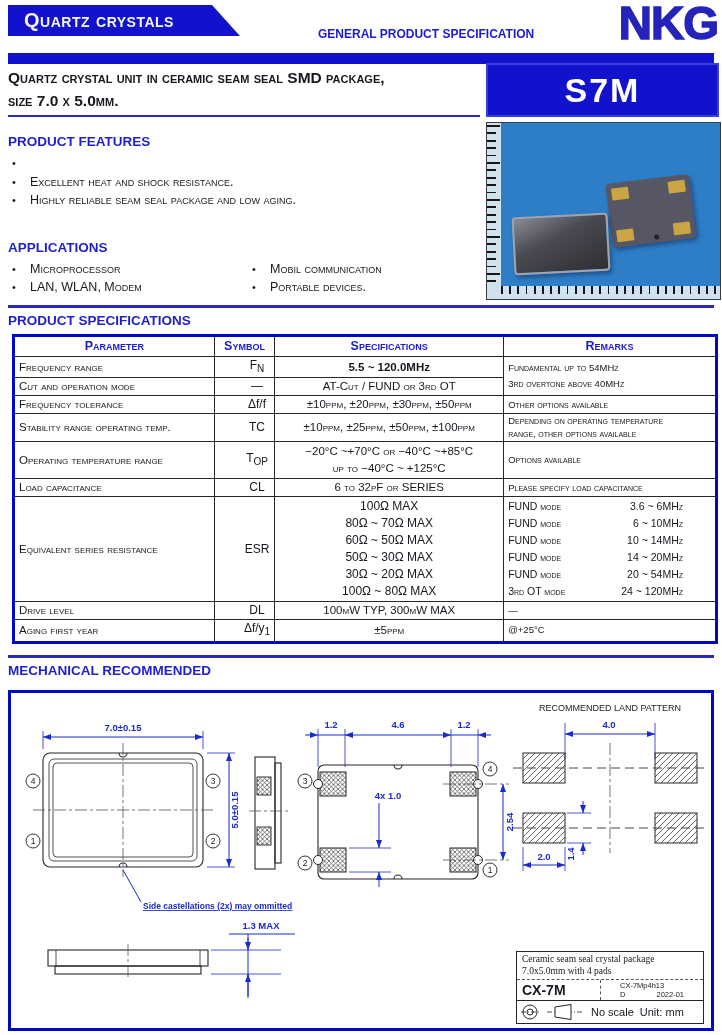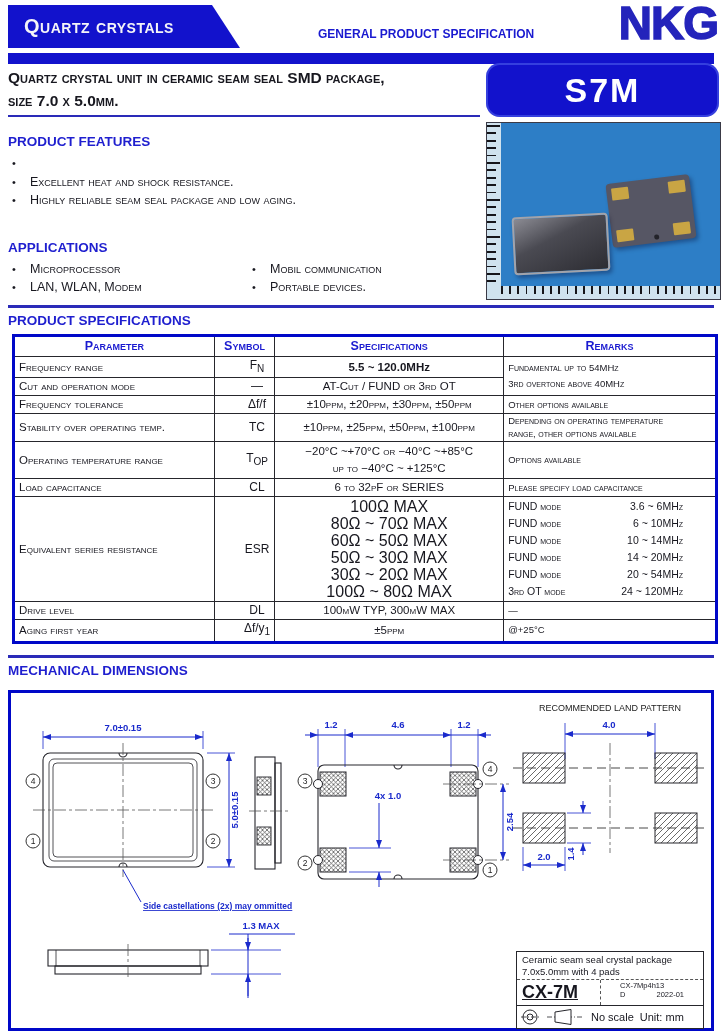--- a/index.html
+++ b/index.html
@@ -1,33 +1,33 @@
 <!DOCTYPE html>
 <html><head>
 <meta charset="utf-8">
 <style>
   html,body{margin:0;padding:0;background:#ffffff;}
   .page{position:relative;width:722px;height:1035px;background:#fff;overflow:hidden;
         font-family:"Liberation Sans",sans-serif;color:#17171f;}
   .sc{font-variant:small-caps;}
 
   
-  .banner{position:absolute;left:8px;top:5px;width:232px;height:43px;background:#1212cc;
+  .banner{position:absolute;left:8px;top:5px;width:232px;height:31px;background:#1212cc;
           clip-path:polygon(0 0,204px 0,232px 100%,0 100%);display:flex;align-items:center;}
   .banner span{color:#f4f4f8;font-weight:bold;font-size:20px;padding-left:16px;letter-spacing:.5px;}
   .doc-type{position:absolute;left:318px;top:27px;width:230px;color:#1a1ad0;font-weight:bold;font-size:12px;}
   .logo{position:absolute;right:4px;top:-4px;color:#2424bb;font-weight:bold;font-size:46px;
         letter-spacing:-1px;-webkit-text-stroke:1.5px #2424bb;}
   .blue-bar{position:absolute;left:8px;top:53px;width:706px;height:11px;background:#1212cc;}
 
   
   .title{position:absolute;left:8px;top:66px;width:472px;font-weight:bold;font-size:15.5px;line-height:23px;}
   .title-underline{position:absolute;left:8px;top:115px;width:472px;height:2px;background:#2a2ab8;}
   .model-box{position:absolute;left:486px;top:63px;width:233px;height:54px;background:#1212cc;
-             display:flex;align-items:center;justify-content:center;box-shadow:inset 0 0 0 2px rgba(120,150,255,.35);border-radius:14px;}
+             display:flex;align-items:center;justify-content:center;box-shadow:inset 0 0 0 2px rgba(120,150,255,.35);}
   .model-box span{color:#fff;font-weight:bold;font-size:34px;letter-spacing:2px;}
 
   
   .photo{position:absolute;left:486px;top:122px;width:233px;height:176px;background:#2d7ec6;border:1px solid #3a3a46;overflow:hidden;}
   .ruler-v{position:absolute;left:0;top:0;bottom:13px;width:14px;background:#cfe2ee;}
   .ruler-v::after{content:"";position:absolute;left:0;top:2px;bottom:2px;width:9px;
       background:repeating-linear-gradient(180deg,#15151a 0 1.7px,transparent 1.7px 7.4px);}
   .ruler-v::before{content:"";position:absolute;left:0;top:2px;bottom:2px;width:13px;
       background:repeating-linear-gradient(180deg,#15151a 0 1.7px,transparent 1.7px 37px);}
   .ruler-h{position:absolute;left:0;right:0;bottom:0;height:13px;background:#cfe2ee;}
@@ -59,21 +59,21 @@
   .spec-table td,.spec-table th{border:1px solid #26262c;padding:1px 4px;}
   .spec-table th{color:#1a1ad0;font-size:12.5px;font-weight:bold;text-align:center;padding:2px 2px;}
   .col-param{width:200px;} .col-sym{width:60px;} .col-spec{width:228px;} .col-rem{width:212px;}
   td.param{text-align:left;font-size:11.5px;}
   td.sym{text-align:center;font-size:12px;padding-left:29px;}
   td.spec{text-align:center;font-size:11.5px;}
   td.rem{text-align:left;font-size:9.5px;line-height:12.5px;}
   .bold{font-weight:bold;font-size:12px;}
   .esr-rem{display:flex;justify-content:space-between;line-height:17px;font-size:10.5px;}
   .esr-rem .rng{text-align:right;padding-right:28px;}
-  .esr-spec{line-height:17px;font-size:16px;}
+  .esr-spec{line-height:17px;font-size:12px;}
   td.spec2{line-height:17px;}
 
   
   .mech-box{position:absolute;left:8px;top:690px;width:700px;height:335px;border:3px solid #0008c8;}
   .dwg{position:absolute;}
   .dimt{fill:#1a2acc;font-weight:bold;font-size:9.5px;}
   .dimline{stroke:#1a2acc;stroke-width:1;fill:none;}
   .extline{stroke:#1a2acc;stroke-width:.8;fill:none;}
   .outline{stroke:#26262c;stroke-width:1.1;fill:none;}
   .thin{stroke:#26262c;stroke-width:.8;fill:none;}
@@ -82,23 +82,23 @@
   .circnum circle{fill:#fff;stroke:#333;stroke-width:1;}
   .circnum text{font-size:8.5px;fill:#222;text-anchor:middle;}
   .lbl{fill:#222;font-size:9px;}
   .note{fill:#1a2acc;font-weight:bold;font-size:8.5px;text-decoration:underline;}
 
   .padtbl{position:absolute;left:318px;top:262px;border-collapse:collapse;font-size:10px;line-height:12px;}
   .padtbl td,.padtbl th{border:1.5px solid #26262c;padding:0 6px;text-align:center;}
   .padtbl th{font-weight:bold;}
 
   .tblock{position:absolute;left:505px;top:258px;width:186px;border:1.5px solid #26262c;font-size:9.5px;}
-  .tblock .desc{padding:2px 5px;line-height:11.5px;border-bottom:1px dashed #555;}
+  .tblock .desc{padding:2px 5px;line-height:11.5px;border-bottom:1px dashed #555;font-family:Liberation Serif, serif;}
   .tblock .mid{display:flex;}
-  .tblock .part{flex:1;font-size:18px;font-weight:bold;padding:2px 5px;text-decoration:underline;}
+  .tblock .part{flex:1;font-size:14px;font-weight:bold;padding:2px 5px;}
   .tblock .docinfo{width:64px;border-left:1px dashed #555;font-size:7.5px;line-height:9px;padding:1px 19px;text-align:left;}
   .tblock .docinfo .rev{display:flex;justify-content:space-between;}
   .tblock .foot{display:flex;align-items:center;border-top:1px solid #26262c;padding:2px 4px;gap:6px;}
   .tblock .foot .t{font-size:11px;}
 </style>
 </head>
 <body>
 
 <div class="page">
 
@@ -216,21 +216,21 @@
       <td class="sym">—</td>
       <td class="spec sc">AT-Cut / FUND or 3rd OT</td>
     </tr>
     <tr>
       <td class="param sc">Frequency tolerance</td>
       <td class="sym">Δf/f</td>
       <td class="spec sc">±10ppm, ±20ppm, ±30ppm, ±50ppm</td>
       <td class="rem sc">Other options available</td>
     </tr>
     <tr>
-      <td class="param sc">Stability over operating temp.</td>
+      <td class="param sc">Stability range operating temp.</td>
       <td class="sym">TC</td>
       <td class="spec sc">±10ppm, ±25ppm, ±50ppm, ±100ppm</td>
       <td class="rem sc">
         <div>Depending on operating  temperature</div>
         <div>range, other options available</div>
       </td>
     </tr>
     <tr>
       <td class="param sc">Operating temperature range</td>
       <td class="sym"><span>T</span><sub>OP</sub></td>
@@ -293,21 +293,21 @@
     <tr>
       <td class="param sc">Aging first year</td>
       <td class="sym"><span>Δf/y</span><sub>1</sub></td>
       <td class="spec sc">±5ppm</td>
       <td class="rem">@+25°C</td>
     </tr>
   </tbody>
     </table>
 
   <div class="divider" style="top:655px"></div>
-  <div class="sec-h" style="top:663px">MECHANICAL DIMENSIONS</div>
+  <div class="sec-h" style="top:663px">MECHANICAL RECOMMENDED</div>
 
   <div class="mech-box">
 
     <svg class="dwg" style="left:12px;top:26px" width="285" height="200" viewBox="0 0 285 200">
       <line class="extline" x1="20" y1="30" x2="20" y2="12"></line>
         <line class="extline" x1="180" y1="30" x2="180" y2="12"></line>
       <line class="dimline" x1="20" y1="18" x2="180" y2="18" marker-start="url(#aL)" marker-end="url(#aR)"></line>
       <text class="dimt" x="100" y="12" text-anchor="middle">7.0±0.15</text>
       <rect class="outline" x="20" y="34" width="160" height="114" rx="7"></rect>
       <rect class="thin" x="26" y="40" width="148" height="102" rx="5"></rect>

